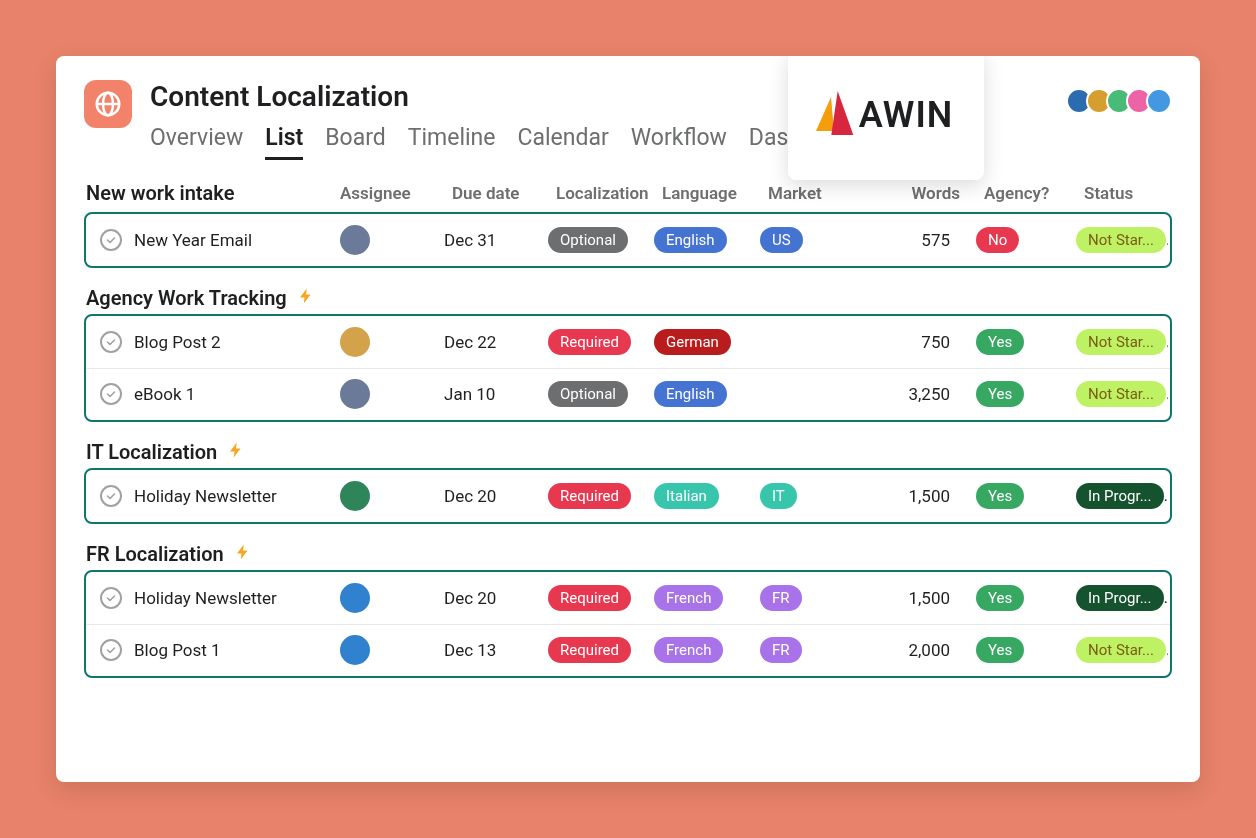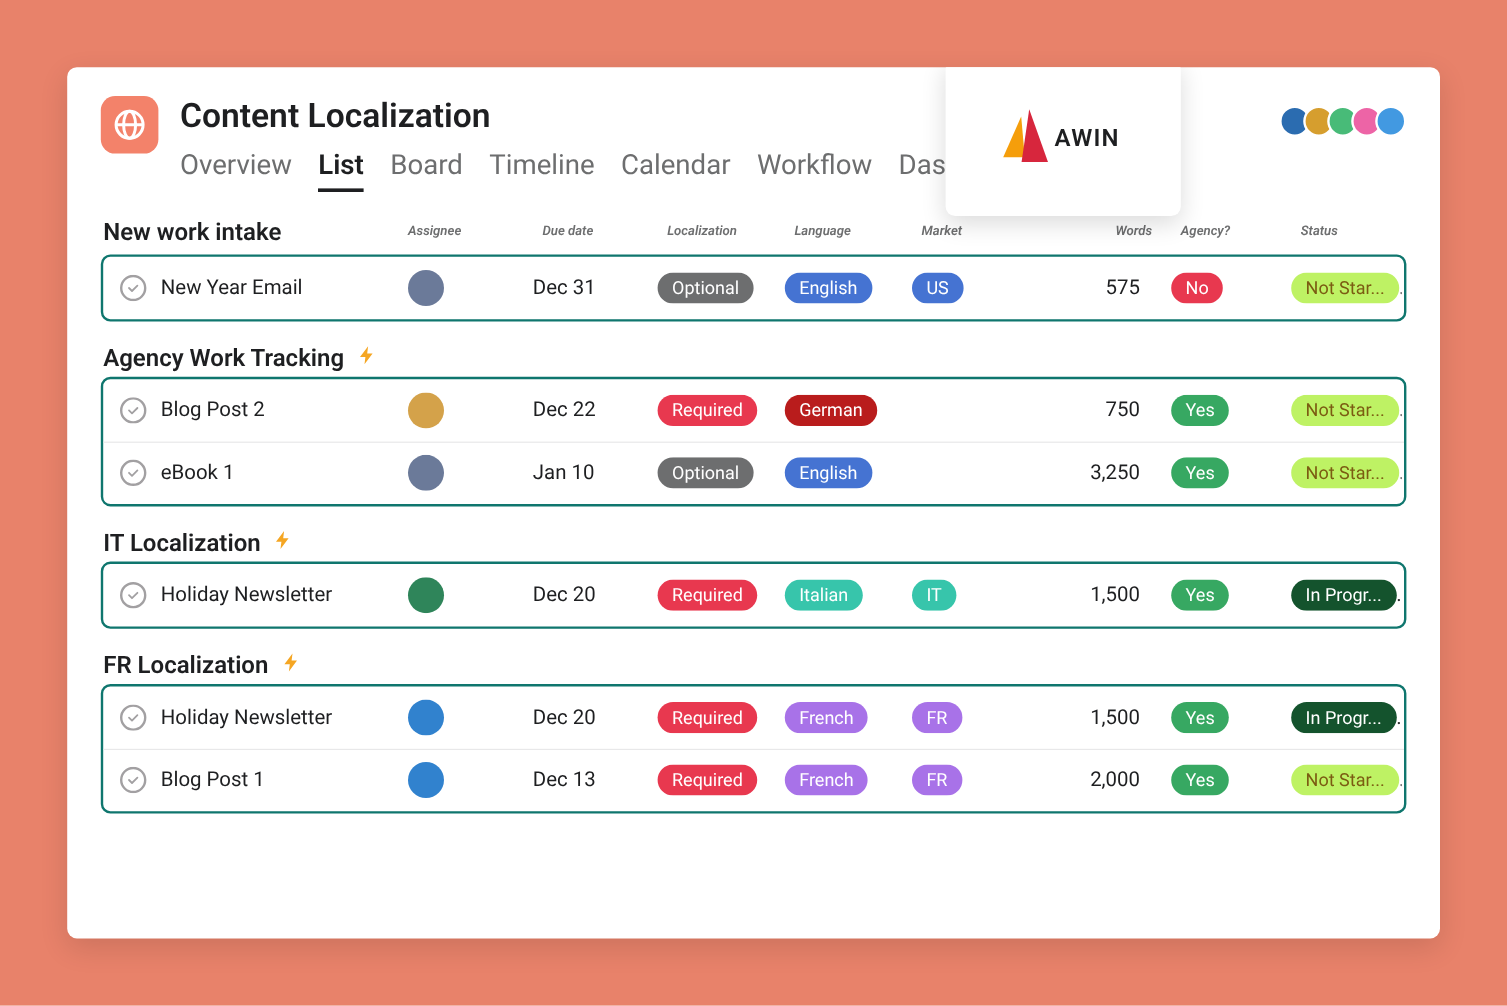--- a/index.html
+++ b/index.html
@@ -41,21 +41,21 @@
     transform:skewX(-10deg);
   }
   .awin-tri2 {
     position:absolute; left:10px; top:0;
     width:0;height:0;
     border-left:11px solid transparent;
     border-right:11px solid transparent;
     border-bottom:44px solid #d7263d;
     transform:skewX(6deg);
   }
-  .awin-text { font-size:20px; font-weight:600; letter-spacing:1px; color:#1e1f21; }
+  .awin-text { font-size:36px; font-weight:600; letter-spacing:1px; color:#1e1f21; }
 
   
   .header { display:flex; align-items:flex-start; gap:18px; margin-bottom:18px; position:relative; }
   .project-icon {
     width:48px; height:48px; border-radius:12px;
     background:#f3826a;
     display:flex; align-items:center; justify-content:center;
     color:#fff;
   }
   .project-icon svg { width:30px; height:30px; stroke:#fff; }
@@ -80,23 +80,22 @@
     margin-bottom:4px; padding-left:2px;
   }
   .bolt-icon { margin-left:10px; color:#f5a623; }
 
   
   .col-headers {
     position:absolute; top:0; left:248px; right:0;
     display:grid;
     grid-template-columns:112px 104px 106px 106px 106px 110px 100px 100px;
     align-items:center;
-    font-size:11px; color:#6d6e6f;
+    font-size:17px; color:#6d6e6f;
     height:30px;
-    font-style:italic;
   }
   .col-headers > div { padding-left:8px; }
   .col-headers .right { text-align:right; padding-right:16px; padding-left:0;}
   .first-section-header { position:relative; height:30px; }
 
   
   .rows { border:2px solid #0f766e; border-radius:8px; overflow:hidden; }
   .row {
     display:grid;
     grid-template-columns:238px 112px 104px 106px 106px 106px 110px 100px 100px;

